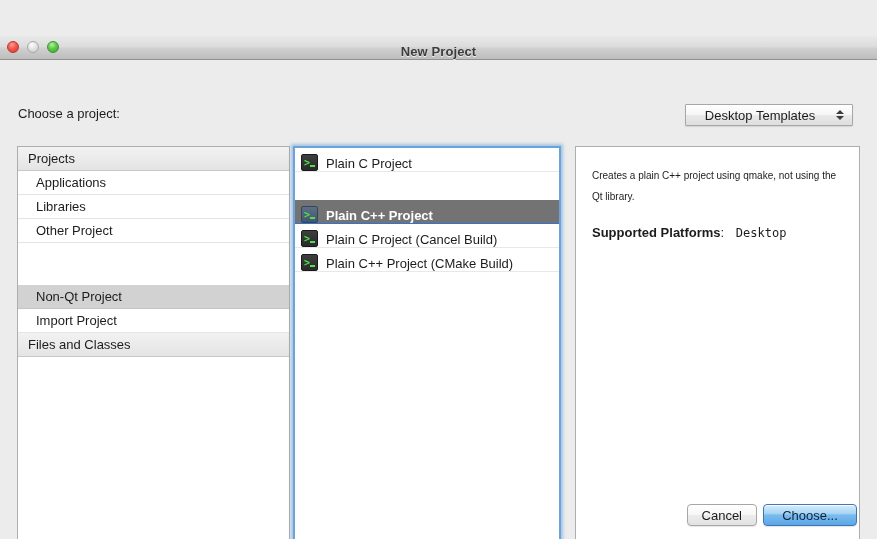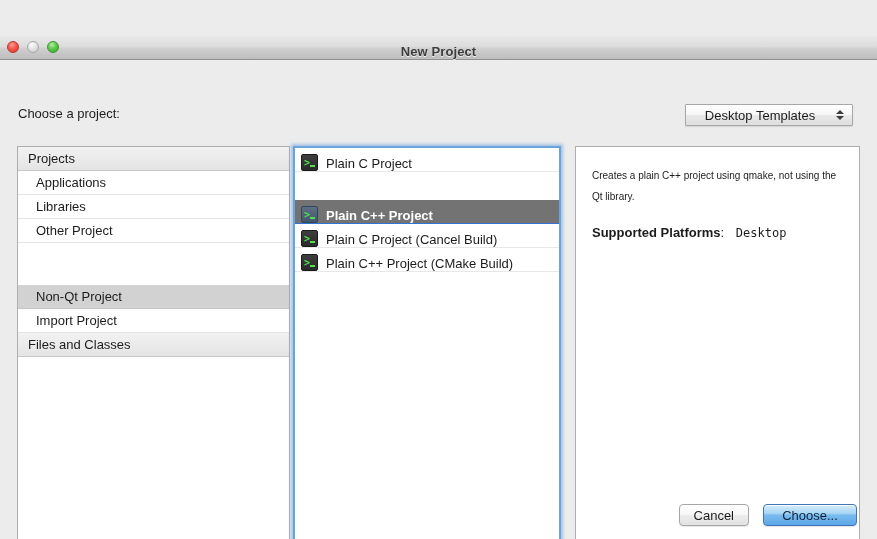--- a/index.html
+++ b/index.html
@@ -271,21 +271,21 @@
     padding-left: 8px;
   }
 
   
   .footer {
     position: absolute;
     right: 20px;
     bottom: 13px;
     display: flex;
     align-items: center;
-    gap: 14px;
+    gap: 6px;
   }
   .btn {
     height: 22px;
     min-width: 66px;
     padding: 0 14px;
     box-sizing: border-box;
     border-radius: 4px;
     font-size: 13px;
     color: #1c1c1c;
     display: flex;

